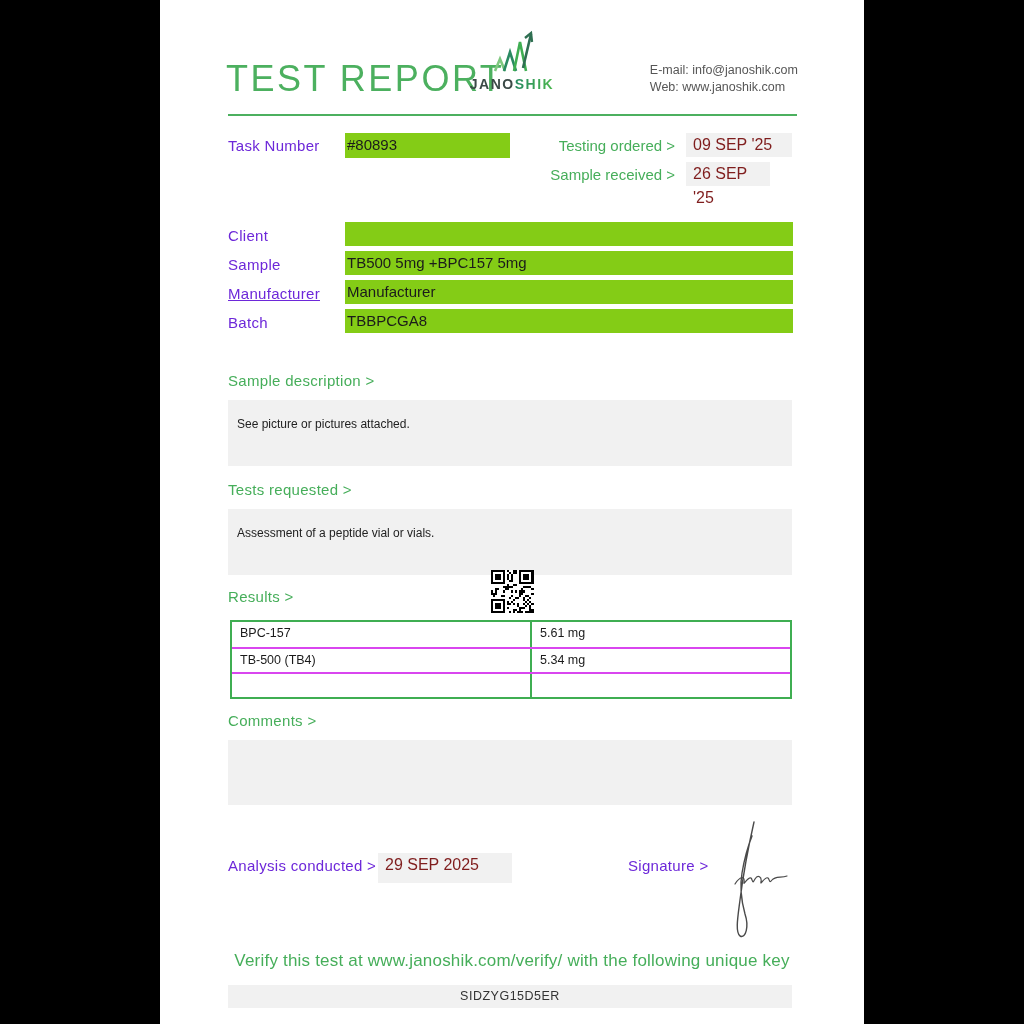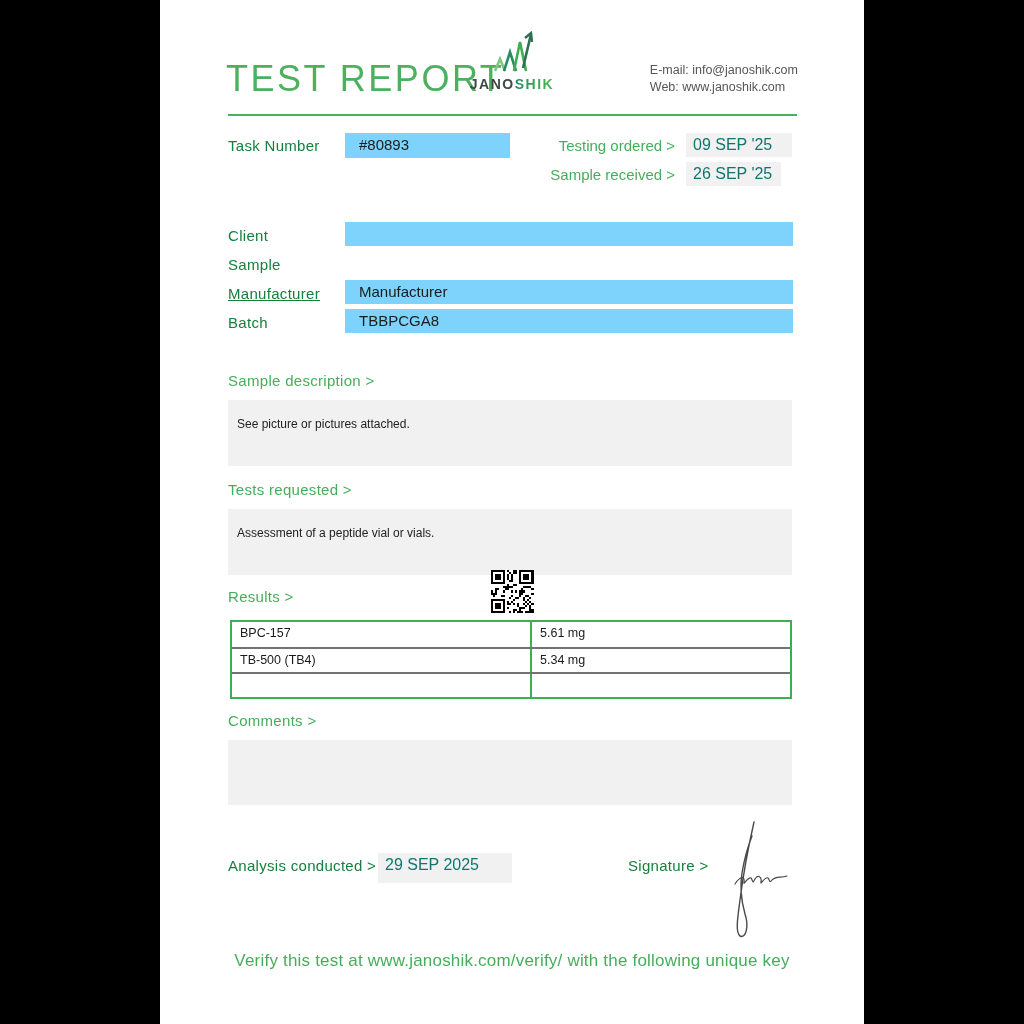--- a/index.html
+++ b/index.html
@@ -1,32 +1,32 @@
 <!DOCTYPE html>
 <html><head>
 <meta charset="utf-8">
 <style>
   html,body{margin:0;padding:0;background:#000;}
   body{width:1024px;height:1024px;position:relative;font-family:"Liberation Sans",sans-serif;-webkit-font-smoothing:antialiased;}
   .page{position:absolute;left:160px;top:0;width:704px;height:1024px;background:#fff;}
   .abs{position:absolute;}
-  .label{font-size:15px;color:#15803d;letter-spacing:.3px;}
-  .value-box{background:#7dd3fc;font-size:15px;color:#1b1b1b;line-height:24px;padding-left:14px;box-sizing:border-box;}
+  .label{font-size:15px;color:#6d28d9;letter-spacing:.3px;}
+  .value-box{background:#84cc16;font-size:15px;color:#1b1b1b;line-height:24px;padding-left:2px;box-sizing:border-box;}
   .section-head{font-size:15px;color:#46ae5a;letter-spacing:.3px;}
   .big-box{background:#f1f1f1;font-size:12px;color:#222;padding:17px 9px;box-sizing:border-box;}
   .title{font-size:36px;color:#4cb05f;letter-spacing:2.5px;font-weight:500;}
   .contact{font-size:12.5px;color:#565656;text-align:left;line-height:17px;}
   .hr-green{background:#4cb05f;height:2px;}
   .logo-text{font-size:14px;font-weight:700;letter-spacing:1.5px;color:#3b4a47;}
   .logo-text .grad{background:linear-gradient(90deg,#23885f,#4db84f);-webkit-background-clip:text;background-clip:text;color:transparent;}
   .date-label{font-size:15px;color:#46ae5a;text-align:right;}
-  .date-box{background:#f1f1f1;font-size:16px;color:#0f766e;line-height:24px;padding-left:7px;box-sizing:border-box;}
+  .date-box{background:#f1f1f1;font-size:16px;color:#7f1d1d;line-height:24px;padding-left:7px;box-sizing:border-box;}
   .results-table{border:2px solid #3fae52;box-sizing:border-box;}
   .results-row{display:flex;height:25px;box-sizing:border-box;}
-  .results-row + .results-row{border-top:2px solid #737373;}
+  .results-row + .results-row{border-top:2px solid #d946ef;}
   .cell{font-size:12.5px;color:#1a1a1a;line-height:22px;padding-left:8px;box-sizing:border-box;}
   .cell.analyte{width:300px;border-right:2px solid #3fae52;}
   .cell.amount{flex:1;}
   .verify{font-size:17px;color:#46ae5a;text-align:center;letter-spacing:.2px;}
   .key-box{background:#f1f1f1;font-size:12.5px;color:#333;text-align:center;line-height:23px;letter-spacing:.5px;}
   svg{display:block;}
 </style>
 </head>
 <body>
 
@@ -52,26 +52,27 @@
 
   <div class="abs hr-green" style="left:68px;top:114px;width:569px;"></div>
 
   <div class="abs label" style="left:68px;top:137px;">Task Number</div>
   <div class="abs value-box" style="left:185px;top:133px;width:165px;height:25px;">#80893</div>
 
   <div class="abs date-label" style="left:350px;top:137px;width:165px;">Testing ordered &gt;</div>
   <div class="abs date-box" style="left:526px;top:133px;width:106px;height:24px;">09 SEP '25</div>
 
   <div class="abs date-label" style="left:350px;top:166px;width:165px;">Sample received &gt;</div>
-  <div class="abs date-box" style="left:526px;top:162px;width:95px;height:24px;">26 SEP '25</div>
+  <div class="abs date-box" style="left:526px;top:162px;width:84px;height:24px;">26 SEP '25</div>
 
   <div class="abs label" style="left:68px;top:227px;">Client</div>
   <div class="abs value-box" style="left:185px;top:222px;width:448px;height:24px;"></div>
 
   <div class="abs label" style="left:68px;top:256px;">Sample</div>
+  <div class="abs value-box" style="left:185px;top:251px;width:448px;height:24px;">TB500 5mg +BPC157 5mg</div>
 
   <div class="abs label" style="left:68px;top:285px;text-decoration:underline;">Manufacturer</div>
   <div class="abs value-box" style="left:185px;top:280px;width:448px;height:24px;">Manufacturer</div>
 
   <div class="abs label" style="left:68px;top:314px;">Batch</div>
   <div class="abs value-box" style="left:185px;top:309px;width:448px;height:24px;">TBBPCGA8</div>
 
   <div class="abs section-head" style="left:68px;top:372px;">Sample description &gt;</div>
   <div class="abs big-box" style="left:68px;top:400px;width:564px;height:66px;">
     <span>See picture or pictures attached.</span>
@@ -225,14 +226,15 @@
 
   <div class="abs label" style="left:468px;top:857px;">Signature &gt;</div>
   <div class="abs" style="left:545px;top:818px;">
     <svg width="90" height="126" viewBox="0 0 90 126">
       <path d="M49 4 C44 26 38 58 35 82 C33 98 30 114 35 118 C41 121 44 108 40 96 C37 85 34 72 37 55 C39 43 43 28 47 18" fill="none" stroke="#4a4a4a" stroke-width="1.4" stroke-linecap="round"></path>
       <path d="M30 66 C35 58 40 58 39 64 C38 69 43 58 46 60 C48 62 47 67 50 61 C53 56 57 59 56 64 C55 68 60 58 63 60 C65 62 64 66 67 62 C70 58 76 60 82 58" fill="none" stroke="#4a4a4a" stroke-width="1.2" stroke-linecap="round"></path>
     </svg>
   </div>
 
   <div class="abs verify" style="left:0;top:951px;width:704px;">Verify this test at www.janoshik.com/verify/ with the following unique key</div>
+  <div class="abs key-box" style="left:68px;top:985px;width:564px;height:23px;">SIDZYG15D5ER</div>
 
 </div>
 
 </body></html>

